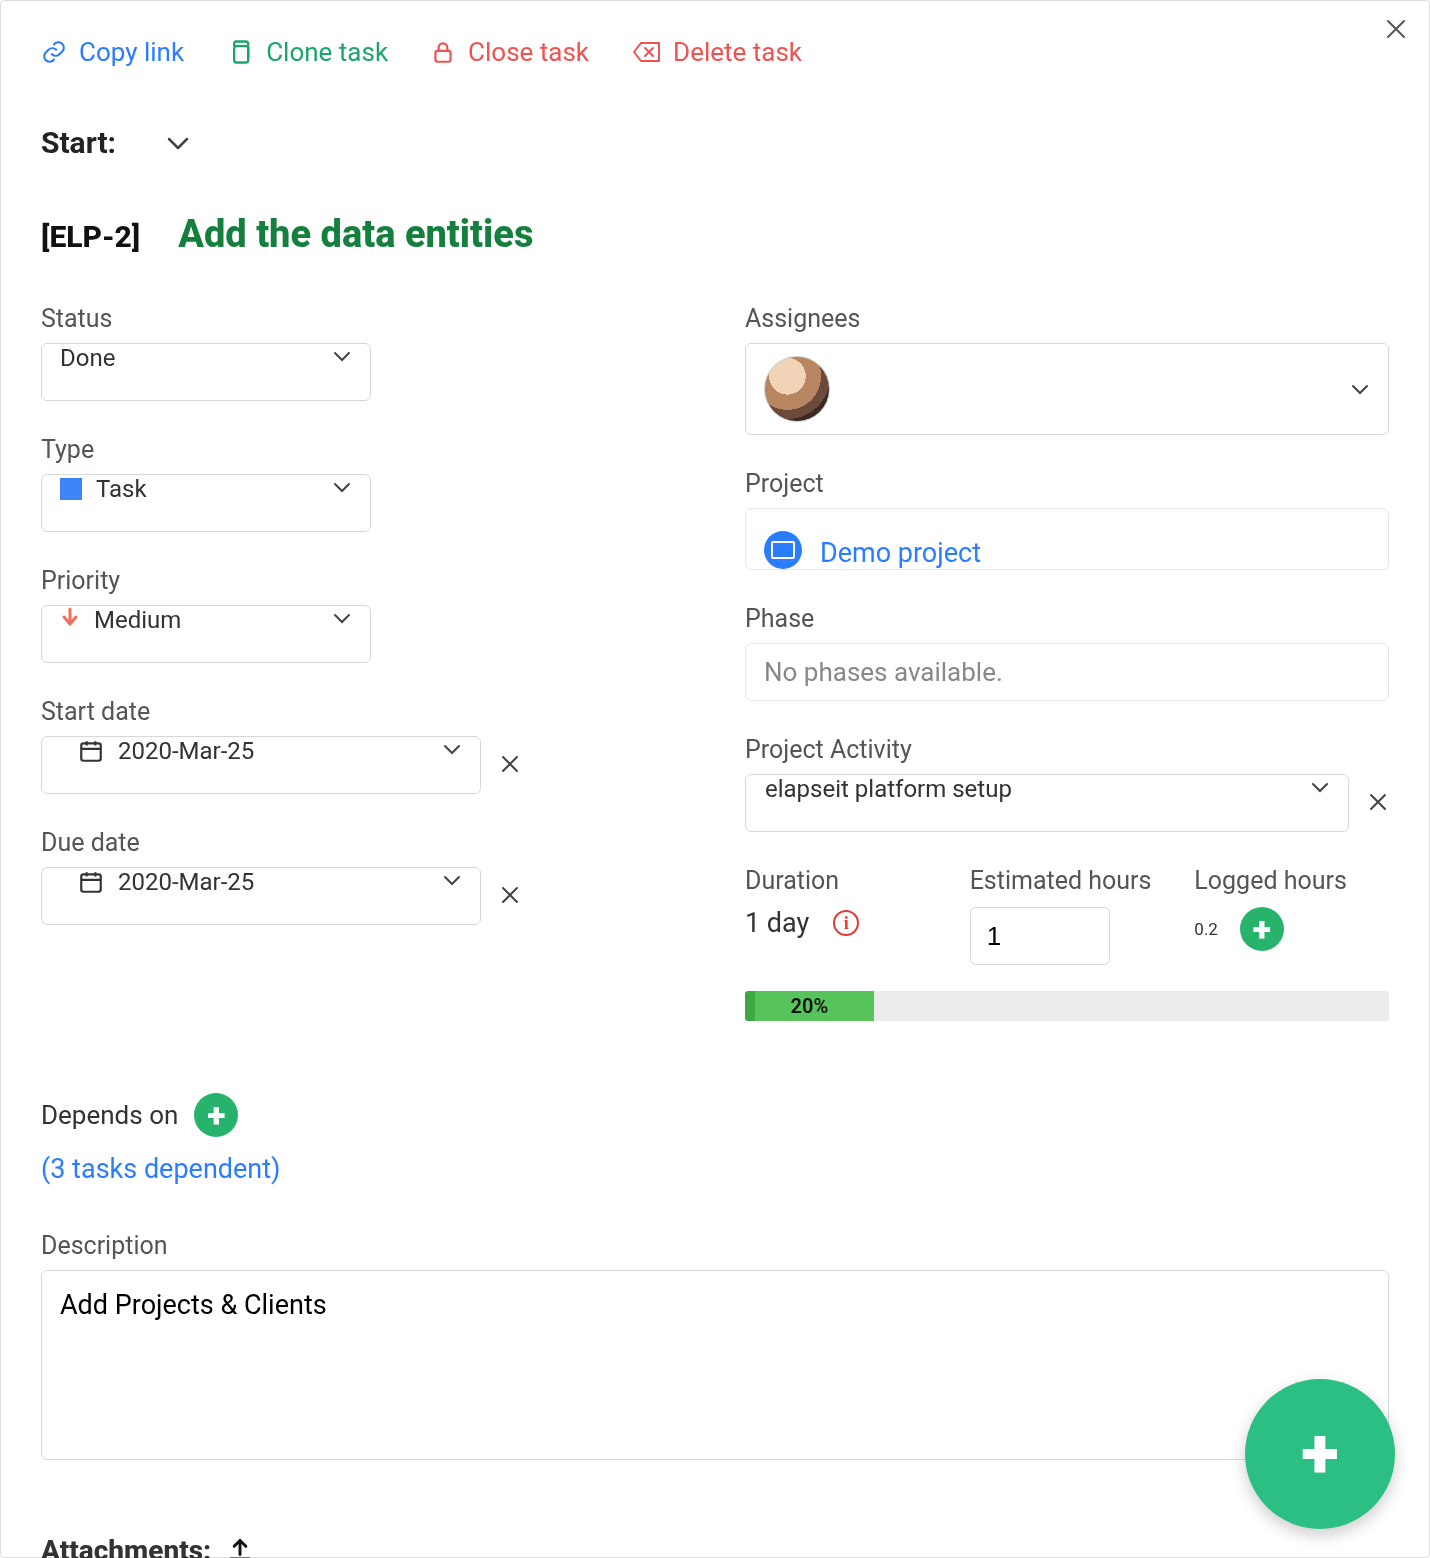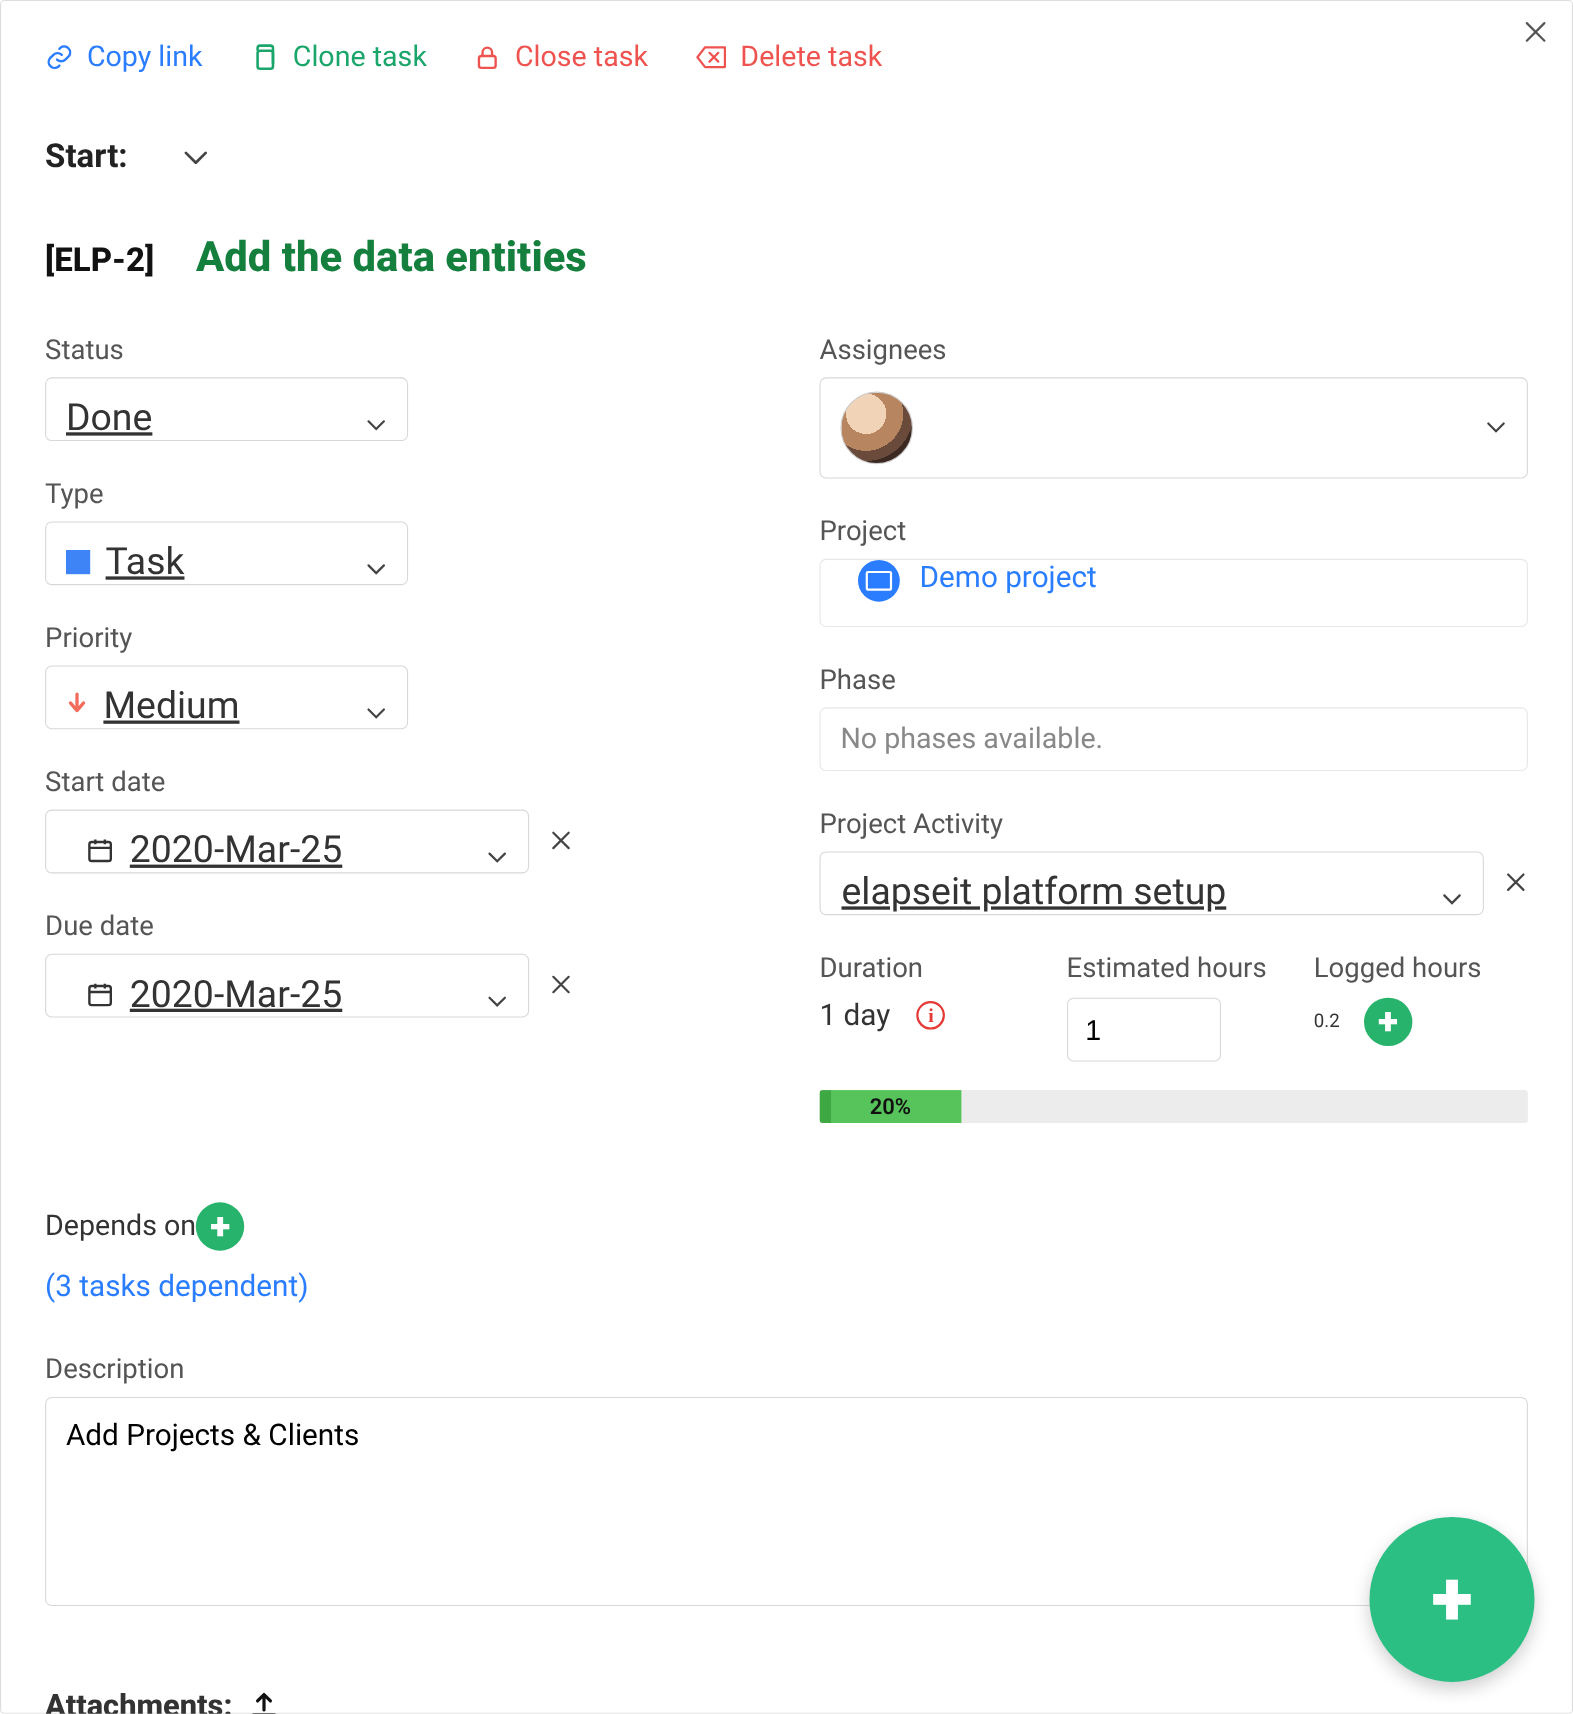--- a/index.html
+++ b/index.html
@@ -76,27 +76,26 @@
     grid-template-columns: 1fr 1fr;
     column-gap: 60px;
   }
   .field { margin-bottom: 34px; }
   .field-label { font-size: 25px; color: #555; margin-bottom: 10px; }
   .select {
     border: 1px solid #d8d8d8;
     border-radius: 6px;
     height: 58px;
     display: flex;
-    align-items: flex-end;
+    align-items: flex-start;
     justify-content: space-between;
     padding: 0 18px;
-    font-size: 34px;
+    font-size: 24px;
     background: #fff;
     cursor: pointer;
-    text-decoration: underline;
   }
   .select.small { width: 330px; }
   .select.mid { width: 440px; padding-left: 36px; }
   .select.full { width: 100%; padding-left: 19px; }
   .select .left { display: flex; align-items: center; gap: 14px; }
   .chev { color: #444; font-size: 22px; }
 
   .row-with-clear { display: flex; align-items: center; gap: 18px; }
   .clear-x { font-size: 28px; color: #444; cursor: pointer; }
 
@@ -114,23 +113,23 @@
     width: 66px; height: 66px; border-radius: 50%;
     background: radial-gradient(circle at 35% 30%, #f1d3b8 0 30%, #b78560 30% 55%, #6a4a3a 55% 70%, #3c2a22 70% 100%);
     border: 1px solid #ccc;
   }
 
   .project-box {
     border: 1px solid #e7e7e7;
     border-radius: 6px;
     height: 62px;
     display: flex;
-    align-items: flex-start;
+    align-items: flex-end;
     gap: 18px;
-    padding: 0 34px;
+    padding: 0 18px;
   }
   .project-link { color: #2a7dff; font-size: 27px; cursor: pointer; }
   .project-icon {
     width: 38px; height: 38px; border-radius: 50%;
     background: #2a7dff;
     display: flex; align-items: center; justify-content: center;
   }
   .project-icon::after {
     content: "";
     width: 20px; height: 14px; border: 2px solid #fff; border-radius: 2px;
@@ -186,21 +185,21 @@
   }
   .progress-fill {
     height: 100%;
     background: linear-gradient(90deg, #3ea843 0 8%, #56c35b 8% 100%);
     display: flex; align-items: center; justify-content: center;
     color: #111; font-size: 20px; font-weight: 600;
   }
 
   .depends-row {
     margin-top: 72px;
-    display: flex; align-items: center; 
+    display: flex; align-items: center; gap: 16px;
     font-size: 26px;
   }
   .depends-link { color: #2a7dff; font-size: 27px; margin-top: 16px; cursor: pointer; }
 
   .description-block { margin-top: 46px; }
   .desc-box {
     border: 1px solid #d8d8d8;
     border-radius: 6px;
     width: 100%;
     min-height: 190px;

